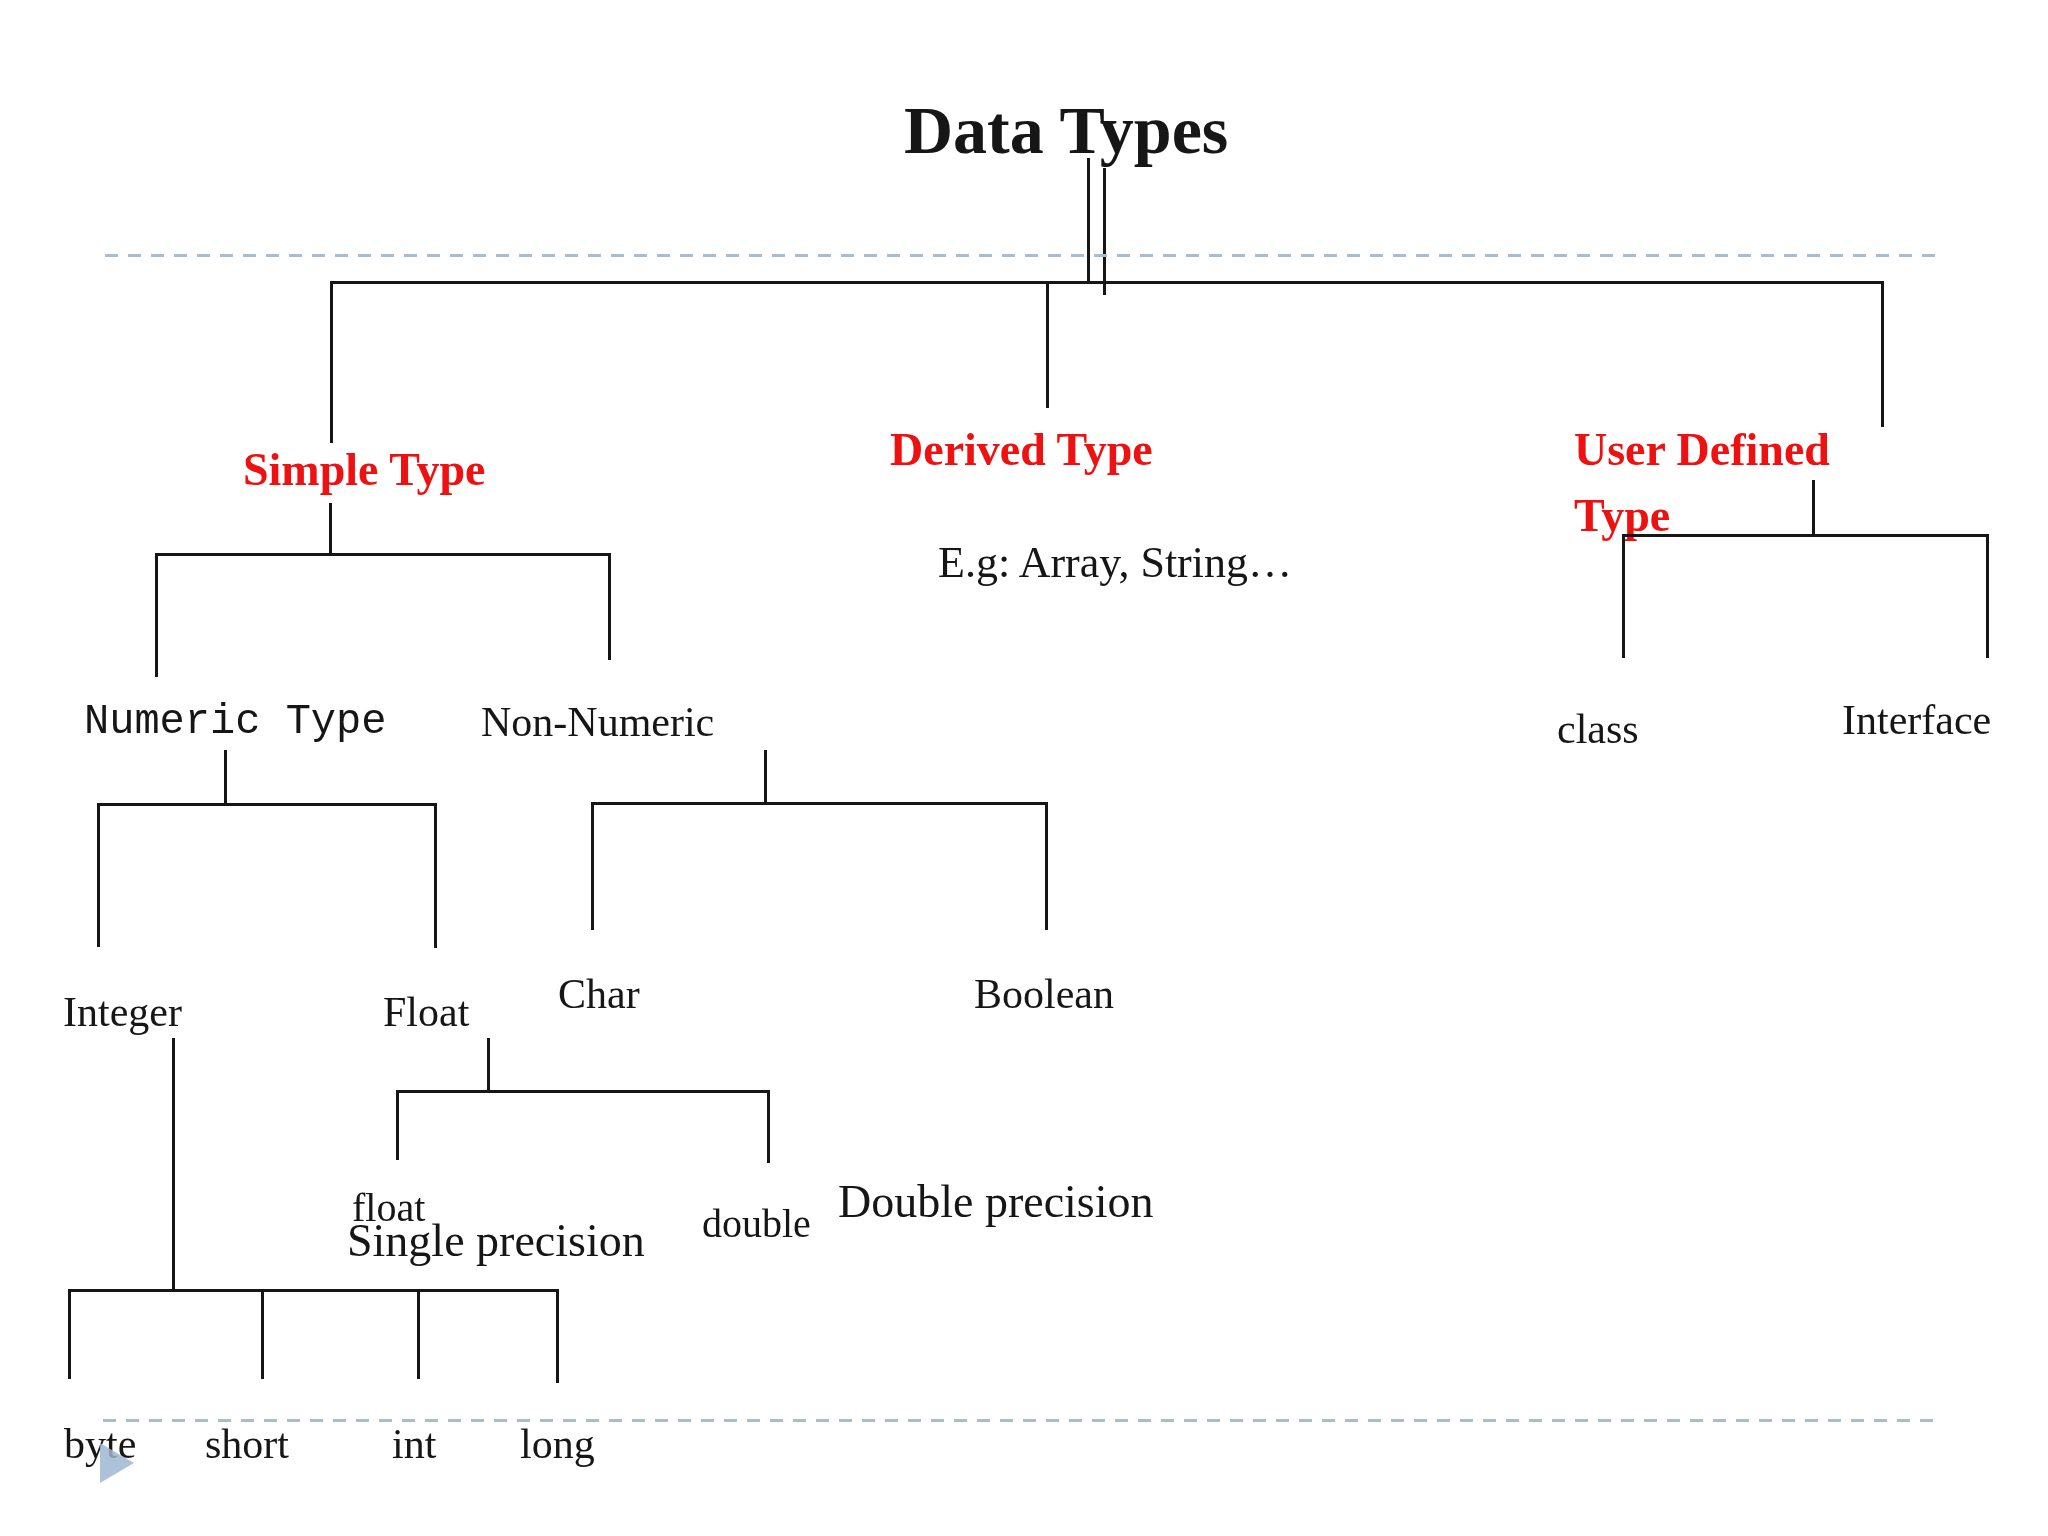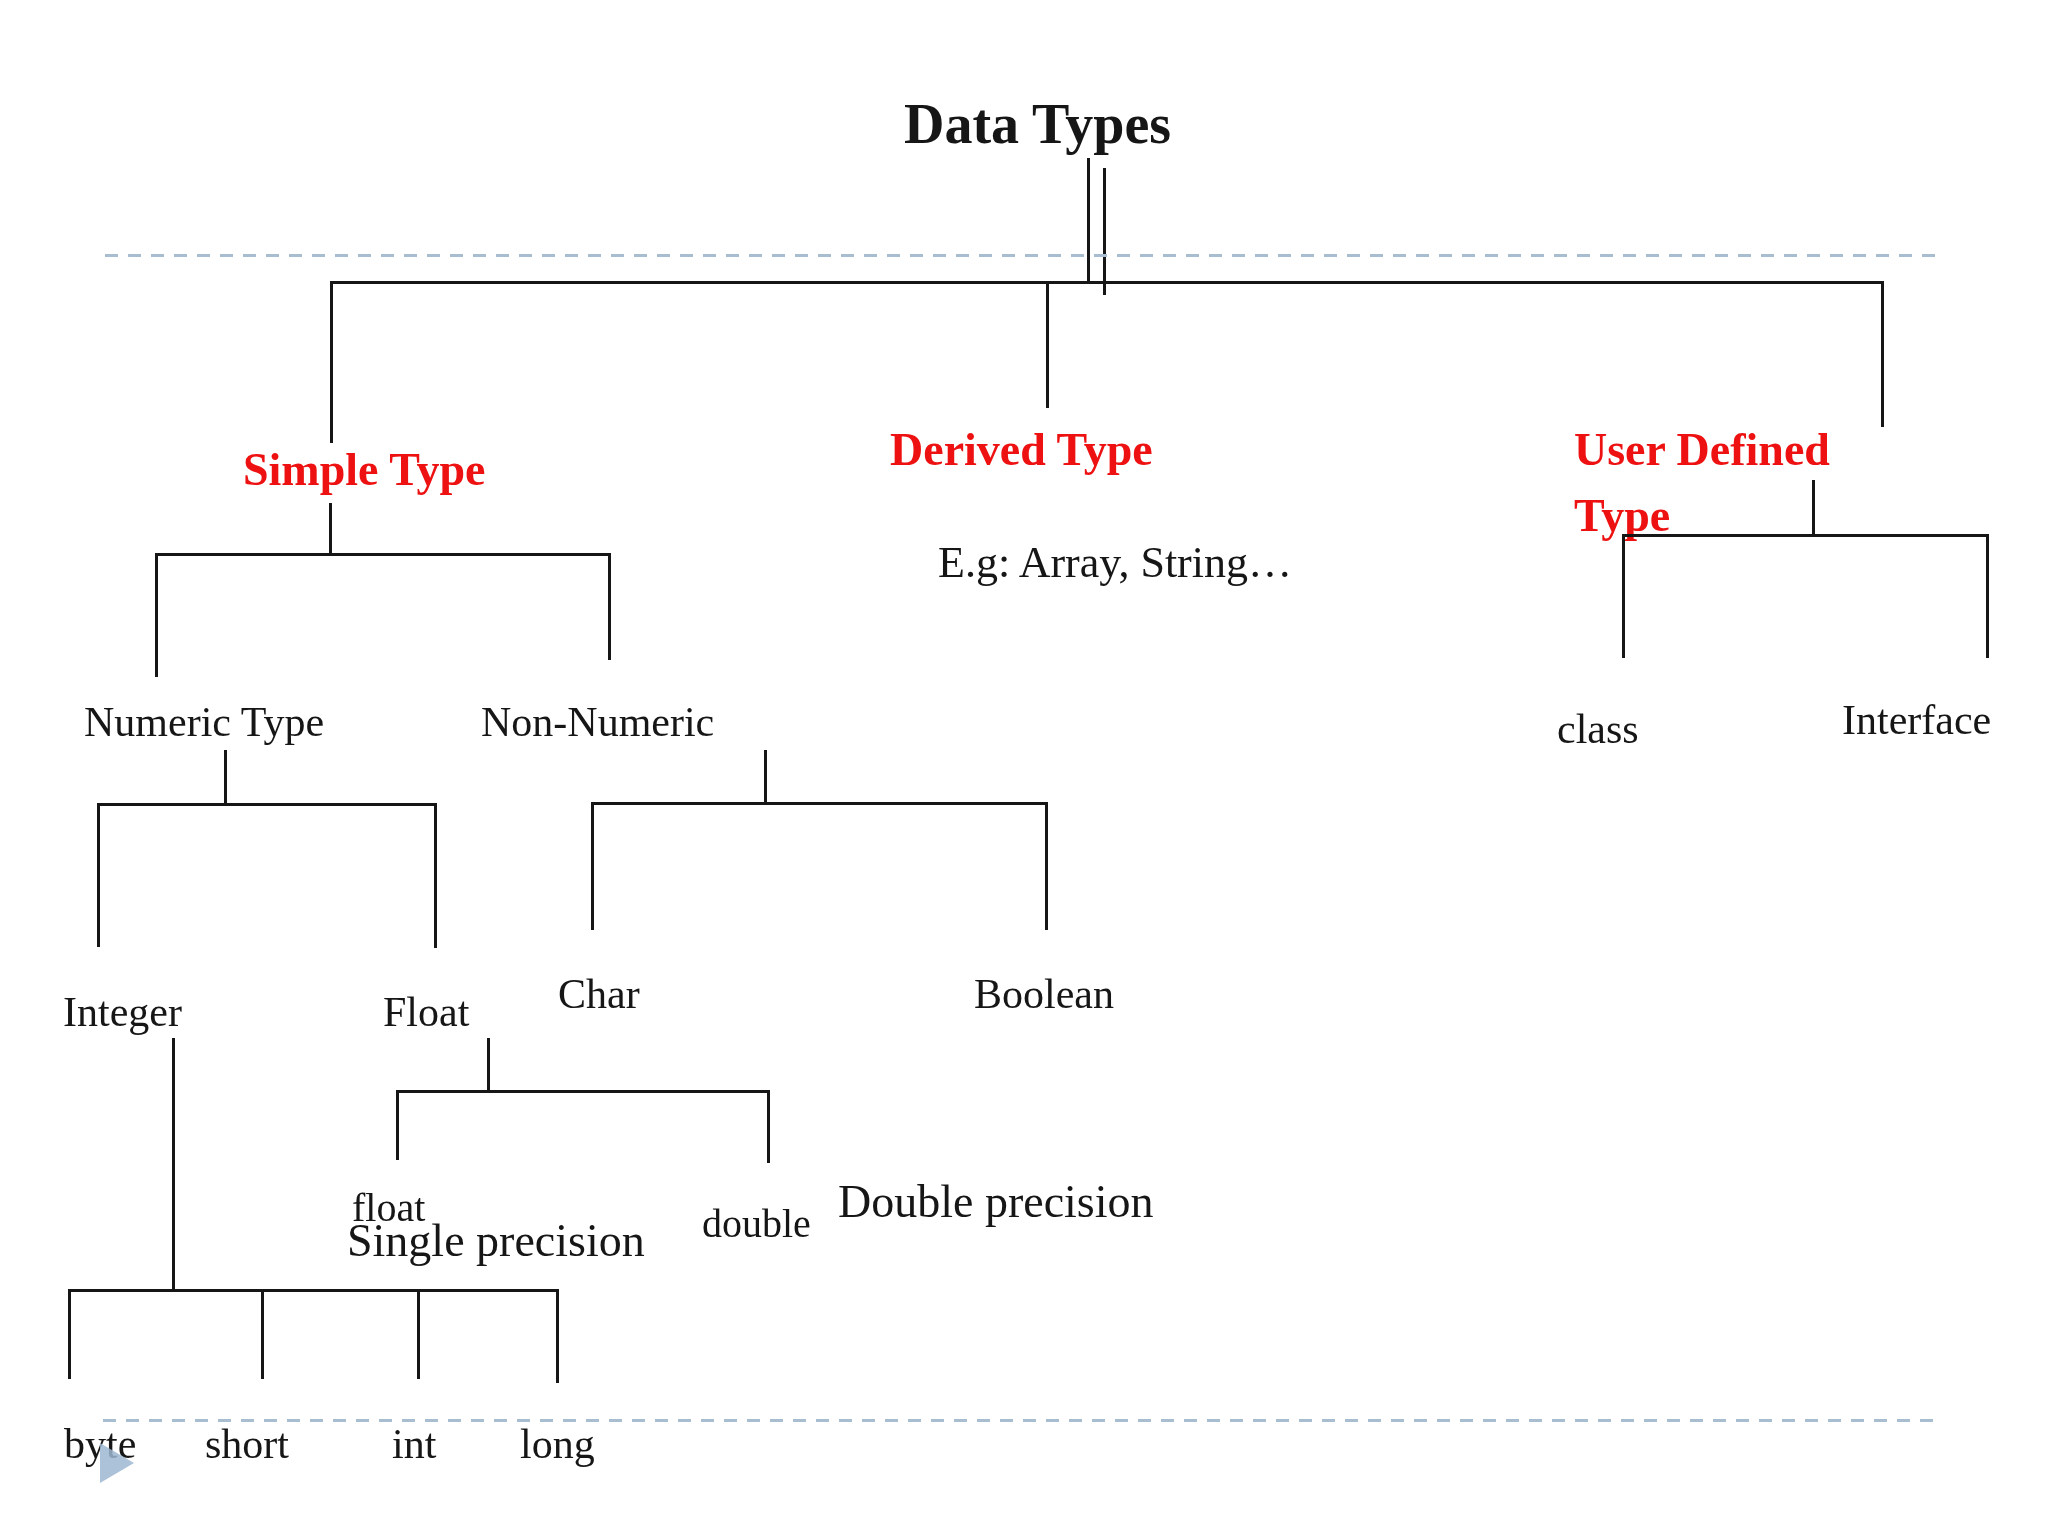--- a/index.html
+++ b/index.html
@@ -13,21 +13,21 @@
   .line{position:absolute;background:#161616;}
   .dash{
     position:absolute;height:3px;
     background:repeating-linear-gradient(90deg,#a9bdd1 0 13px,transparent 13px 23px);
   }
   .lbl{
     position:absolute;line-height:1;white-space:nowrap;
     color:#161616;font-family:"Liberation Serif", serif;
   }
   .red{color:#ee1111;font-weight:bold;}
-  #title{font-size:56px;font-weight:bold;}
+  #title{font-size:68px;font-weight:bold;}
   .h46{font-size:46px;}
   .t44{font-size:44px;margin-left:48px;}
   .t42{font-size:42px;}
   .t40{font-size:40px;}
   .prec{font-size:46px;}
   #marker-triangle{
     position:absolute;width:0;height:0;
     border-left:34px solid #9db7d2;
     border-top:20px solid transparent;
     border-bottom:20px solid transparent;
@@ -51,21 +51,21 @@
   <div class="line" style="left:1046px;top:281px;width:3px;height:127px;"></div>
   <div class="line" style="left:1881px;top:281px;width:3px;height:146px;"></div>
 
   <div class="lbl red h46" style="left:243px;top:447px;">Simple Type</div>
 
   <div class="line" style="left:329px;top:503px;width:3px;height:52px;"></div>
   <div class="line" style="left:155px;top:553px;width:456px;height:3px;"></div>
   <div class="line" style="left:155px;top:553px;width:3px;height:124px;"></div>
   <div class="line" style="left:608px;top:553px;width:3px;height:107px;"></div>
 
-  <div class="lbl t42" style="left:84px;top:701px;">Numeric Type</div>
+  <div class="lbl t42" style="left:84px;top:701px;font-family:Liberation Mono, monospace;">Numeric Type</div>
   <div class="lbl t42" style="left:481px;top:701px;text-align:right;">Non-Numeric</div>
 
   <div class="line" style="left:224px;top:750px;width:3px;height:56px;"></div>
   <div class="line" style="left:97px;top:803px;width:340px;height:3px;"></div>
   <div class="line" style="left:97px;top:803px;width:3px;height:144px;"></div>
   <div class="line" style="left:434px;top:803px;width:3px;height:145px;"></div>
 
   <div class="lbl t42" style="left:63px;top:991px;">Integer</div>
   <div class="lbl t42" style="left:383px;top:991px;">Float</div>
 

